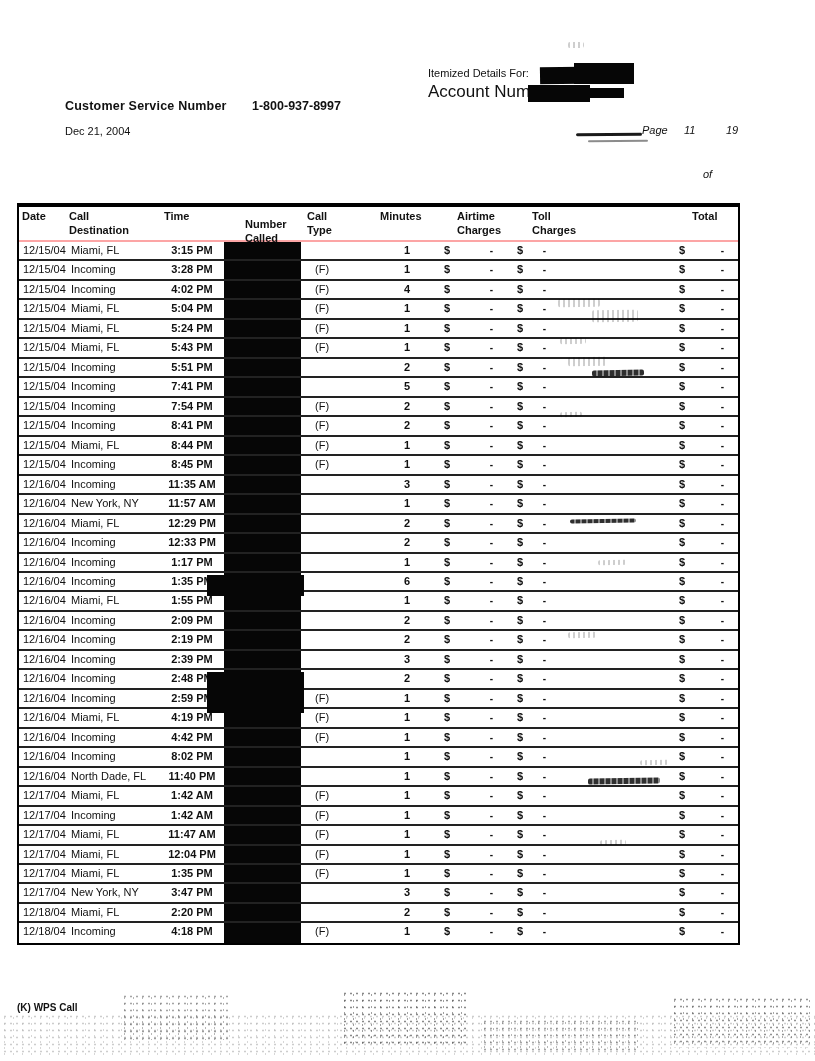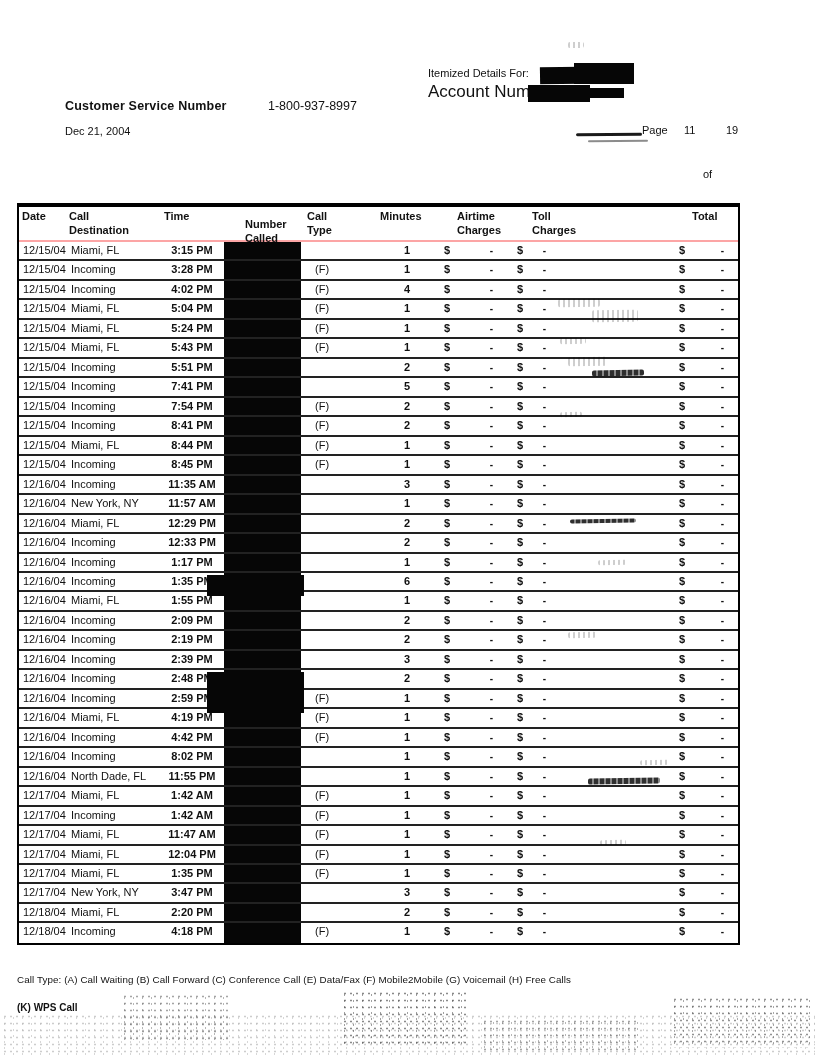--- a/index.html
+++ b/index.html
@@ -4,26 +4,26 @@
 <style>
   html,body{margin:0;padding:0;background:#e8e8e8;}
   .page{
     position:relative;width:815px;height:1061px;background:#ffffff;
     font-family:"Liberation Sans","DejaVu Sans",sans-serif;color:#111;
     overflow:hidden;margin:0 auto;
   }
   .abs{position:absolute;}
   
   .cs-label{left:65px;top:99px;font-size:12.5px;font-weight:bold;letter-spacing:.2px;}
-  .cs-number{left:268px;top:99px;font-size:12.5px;font-weight:normal;}
+  .cs-number{left:252px;top:99px;font-size:12.5px;font-weight:bold;}
   .stmt-date{left:65px;top:125px;font-size:11px;}
   .itemized-label{left:428px;top:67px;font-size:11px;}
   .account-label{left:428px;top:82px;font-size:17px;}
   .redact{background:#060606;}
-  .pageline{top:124px;font-size:11px;}
+  .pageline{top:124px;font-size:11px;font-style:italic;}
   .scribble{height:3px;background:#1a1a1a;border-radius:2px;transform:rotate(-.6deg);}
   .scribble2{height:2px;background:rgba(0,0,0,.45);border-radius:2px;transform:rotate(-.4deg);}
   
   .bill-table{
     left:17px;top:203px;width:723px;box-sizing:border-box;
     border:2px solid #000;border-top-width:4px;background:#fff;
   }
   .title-bar{
     height:25px;border-bottom:3px solid #000;
     font-size:14.6px;font-weight:bold;font-style:italic;
@@ -701,21 +701,21 @@
     <div class="c spacer"></div>
     <div class="c money total">
       <span>$</span>
       <span class="dashv">-</span>
     </div>
   </div>
 
   <div class="row">
     <div class="c date">12/16/04</div>
     <div class="c dest">North Dade, FL</div>
-    <div class="c time">11:55 PM</div>
+    <div class="c time">11:40 PM</div>
     <div class="c num"></div>
     <div class="c ctype"></div>
     <div class="c mins">1</div>
     <div class="c money air">
       <span>$</span>
       <span class="dashv">-</span>
     </div>
     <div class="c money toll">
       <span>$</span>
       <span class="dashv">-</span>
@@ -901,21 +901,20 @@
       <span>$</span>
       <span class="dashv">-</span>
     </div>
   </div>
 </div>
   </div>
 
   <div class="abs patch" style="left:207px;top:575px;width:97px;height:21px;"></div>
   <div class="abs patch" style="left:207px;top:672px;width:97px;height:41px;"></div>
 
-  <div class="abs legend">Call Type: (A) Call Waiting (B) Call Forward (C) Conference Call (E) Data/Fax (F) Mobile2Mobile (G) Voicemail (H) Free Calls</div>
   <div class="abs wps">(K) WPS Call</div>
 
   <div class="smudge" style="left:558px;top:299px;width:42px;height:8px;"></div>
   <div class="smudge" style="left:592px;top:310px;width:46px;height:12px;"></div>
   <div class="smudge" style="left:560px;top:338px;width:26px;height:6px;"></div>
   <div class="smudge" style="left:568px;top:357px;width:40px;height:9px;"></div>
   <div class="smudge dark" style="left:592px;top:370px;width:52px;height:6px;"></div>
   <div class="smudge" style="left:560px;top:412px;width:22px;height:5px;"></div>
   <div class="smudge dark" style="left:570px;top:519px;width:66px;height:4px;"></div>
   <div class="smudge" style="left:598px;top:560px;width:30px;height:5px;"></div>

